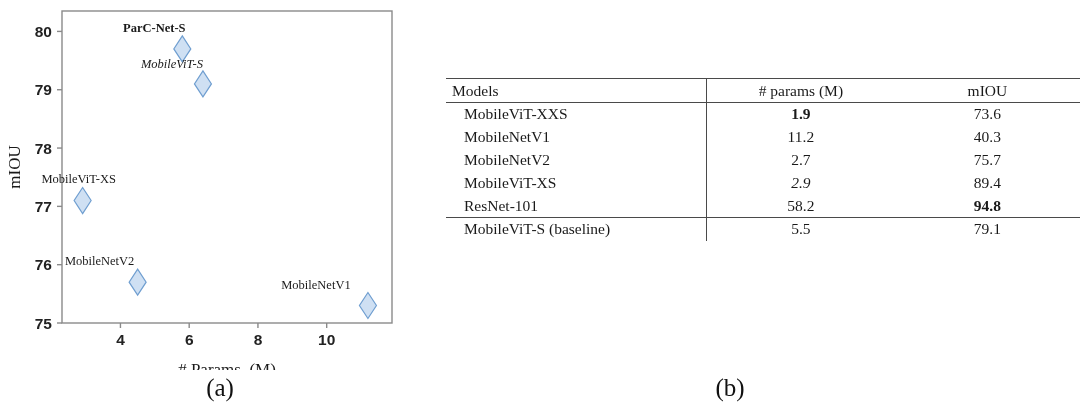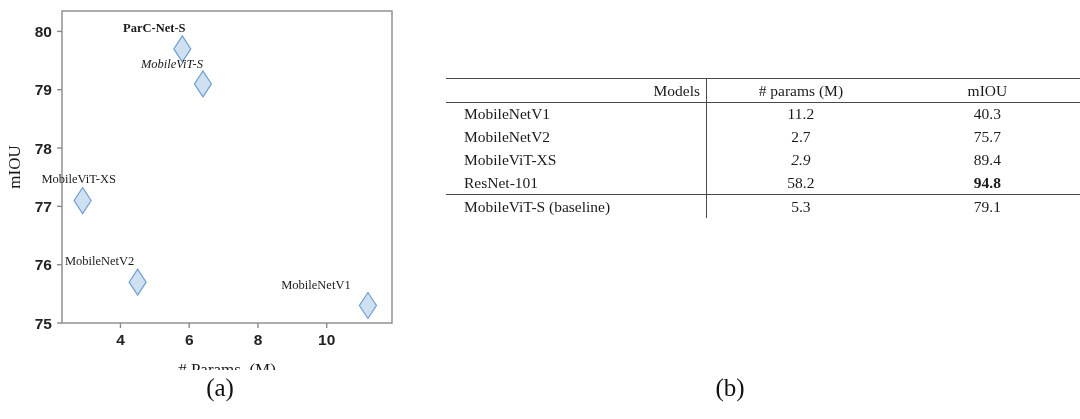--- a/index.html
+++ b/index.html
@@ -99,21 +99,21 @@
     line-height: 1.28;
     white-space: nowrap;
   }
 
   table.result-table th.col-models,
   table.result-table td.col-models {
     text-align: left;
     padding-left: 18px;
     width: 250px;
   }
-  table.result-table th.col-models { text-align: right; padding-left: 6px; }
+  table.result-table th.col-models { text-align: left; padding-left: 6px; }
 
   table.result-table td.col-params,
   table.result-table th.col-params {
     width: 190px;
     border-left: 1.4px solid #4a4a4a;
   }
   table.result-table td.col-miou,
   table.result-table th.col-miou {
     width: 194px;
   }
@@ -167,20 +167,25 @@
   <table class="result-table">
     <thead>
       <tr class="rule-top rule-under">
         <th class="col-models">Models</th>
         <th class="col-params"># params (M)</th>
         <th class="col-miou">mIOU</th>
       </tr>
     </thead>
     <tbody id="table-body">
         <tr>
+          <td class="col-models">MobileViT-XXS</td>
+          <td class="col-params"><span class="v-bold">1.9</span></td>
+          <td class="col-miou"><span class="">73.6</span></td>
+        </tr>
+        <tr>
           <td class="col-models">MobileNetV1</td>
           <td class="col-params"><span class="">11.2</span></td>
           <td class="col-miou"><span class="">40.3</span></td>
         </tr>
         <tr>
           <td class="col-models">MobileNetV2</td>
           <td class="col-params"><span class="">2.7</span></td>
           <td class="col-miou"><span class="">75.7</span></td>
         </tr>
         <tr>
@@ -188,19 +193,19 @@
           <td class="col-params"><span class="v-italic">2.9</span></td>
           <td class="col-miou"><span class="">89.4</span></td>
         </tr>
         <tr class="rule-under">
           <td class="col-models">ResNet-101</td>
           <td class="col-params"><span class="">58.2</span></td>
           <td class="col-miou"><span class="v-bold">94.8</span></td>
         </tr>
         <tr>
           <td class="col-models">MobileViT-S (baseline)</td>
-          <td class="col-params"><span class="">5.3</span></td>
+          <td class="col-params"><span class="">5.5</span></td>
           <td class="col-miou"><span class="">79.1</span></td>
         </tr>
       </tbody>
   </table>
   <div class="subcaption" id="caption-b" style="left:214px; top:296px;">(b)</div>
 </div>
 
 </body></html>

